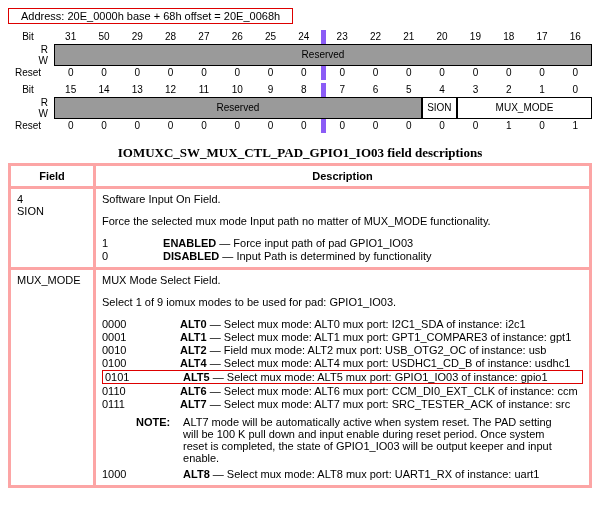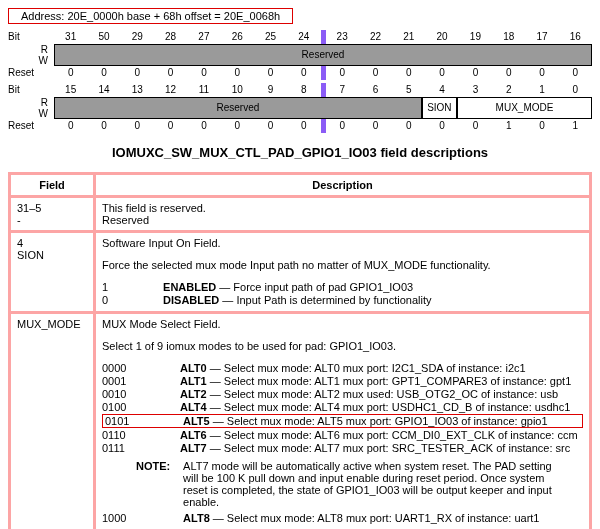--- a/index.html
+++ b/index.html
@@ -17,21 +17,21 @@
     margin-bottom: 6px;
   }
   .bits-block { margin-bottom: 3px; }
   .bits-row {
     display: flex;
     align-items: stretch;
     line-height: 14px;
   }
   .bits-label {
     width: 40px;
-    text-align: left;
+    text-align: center;
     padding-right: 6px;
     font-size: 10px;
     flex-shrink: 0;
   }
   .bits-cells {
     display: flex;
     flex: 1;
   }
   .bitnum {
     flex: 1;
@@ -76,21 +76,22 @@
     flex: 1;
     text-align: center;
     font-size: 10px;
   }
   .sep-8 { border-left: 5px solid #8b5cf6; }
 
   .title {
     text-align: center;
     font-weight: bold;
     font-size: 13px;
-    margin: 12px 0 12px;
+    margin: 12px 0 2px;
+    font-family: Liberation Serif, serif;
   }
   table.field-desc {
     border-collapse: collapse;
     width: 100%;
     font-size: 11px;
   }
   table.field-desc th, table.field-desc td {
     border: 3px solid #fca5a5;
     padding: 4px 6px;
     vertical-align: top;
@@ -239,30 +240,20 @@
 <table class="field-desc">
   <thead>
     <tr>
       <th class="field-col">Field</th>
       <th>Description</th>
     </tr>
   </thead>
   <tbody>
     <tr>
       <td class="field-col">
-        <div>31–5</div>
-        <div>-</div>
-      </td>
-      <td>
-        <div>This field is reserved.</div>
-        <div>Reserved</div>
-      </td>
-    </tr>
-    <tr>
-      <td class="field-col">
         <div>4</div>
         <div>SION</div>
       </td>
       <td>
         <div>Software Input On Field.</div>
         <div class="indent-block" style="margin-top:10px;margin-bottom:10px">Force the selected mux mode Input path no matter of MUX_MODE functionality.</div>
         <div class="alt-line">
           <span class="opt-code">1</span>
           <span class="alt-name">ENABLED</span><span> — Force input path of pad GPIO1_IO03</span>
         </div>
@@ -275,21 +266,21 @@
     <tr>
       <td class="field-col">
         <div>MUX_MODE</div>
       </td>
       <td>
         <div>MUX Mode Select Field.</div>
         <div class="indent-block" style="margin-top:10px;margin-bottom:10px">Select 1 of 9 iomux modes to be used for pad: GPIO1_IO03.</div>
         <div id="alt-list">
             <div class="alt-line"><span class="alt-code">0000</span><span class="alt-name">ALT0</span><span> — Select mux mode: ALT0 mux port: I2C1_SDA of instance: i2c1</span></div>
             <div class="alt-line"><span class="alt-code">0001</span><span class="alt-name">ALT1</span><span> — Select mux mode: ALT1 mux port: GPT1_COMPARE3 of instance: gpt1</span></div>
-            <div class="alt-line"><span class="alt-code">0010</span><span class="alt-name">ALT2</span><span> — Select mux mode: ALT2 mux used: USB_OTG2_OC of instance: usb</span></div>
+            <div class="alt-line"><span class="alt-code">0010</span><span class="alt-name">ALT2</span><span> — Field mux mode: ALT2 mux port: USB_OTG2_OC of instance: usb</span></div>
             <div class="alt-line"><span class="alt-code">0100</span><span class="alt-name">ALT4</span><span> — Select mux mode: ALT4 mux port: USDHC1_CD_B of instance: usdhc1</span></div>
             <div class="alt-line highlight-row"><span class="alt-code">0101</span><span class="alt-name">ALT5</span><span> — Select mux mode: ALT5 mux port: GPIO1_IO03 of instance: gpio1</span></div>
             <div class="alt-line"><span class="alt-code">0110</span><span class="alt-name">ALT6</span><span> — Select mux mode: ALT6 mux port: CCM_DI0_EXT_CLK of instance: ccm</span></div>
             <div class="alt-line"><span class="alt-code">0111</span><span class="alt-name">ALT7</span><span> — Select mux mode: ALT7 mux port: SRC_TESTER_ACK of instance: src</span></div>
           </div>
         <div class="note-block">
           <span class="note-label">NOTE:</span>
           <span class="note-text">ALT7 mode will be automatically active when system reset. The PAD setting will be 100 K pull down and input enable during reset period. Once system reset is completed, the state of GPIO1_IO03 will be output keeper and input enable.</span>
         </div>
         <div class="alt-line">

